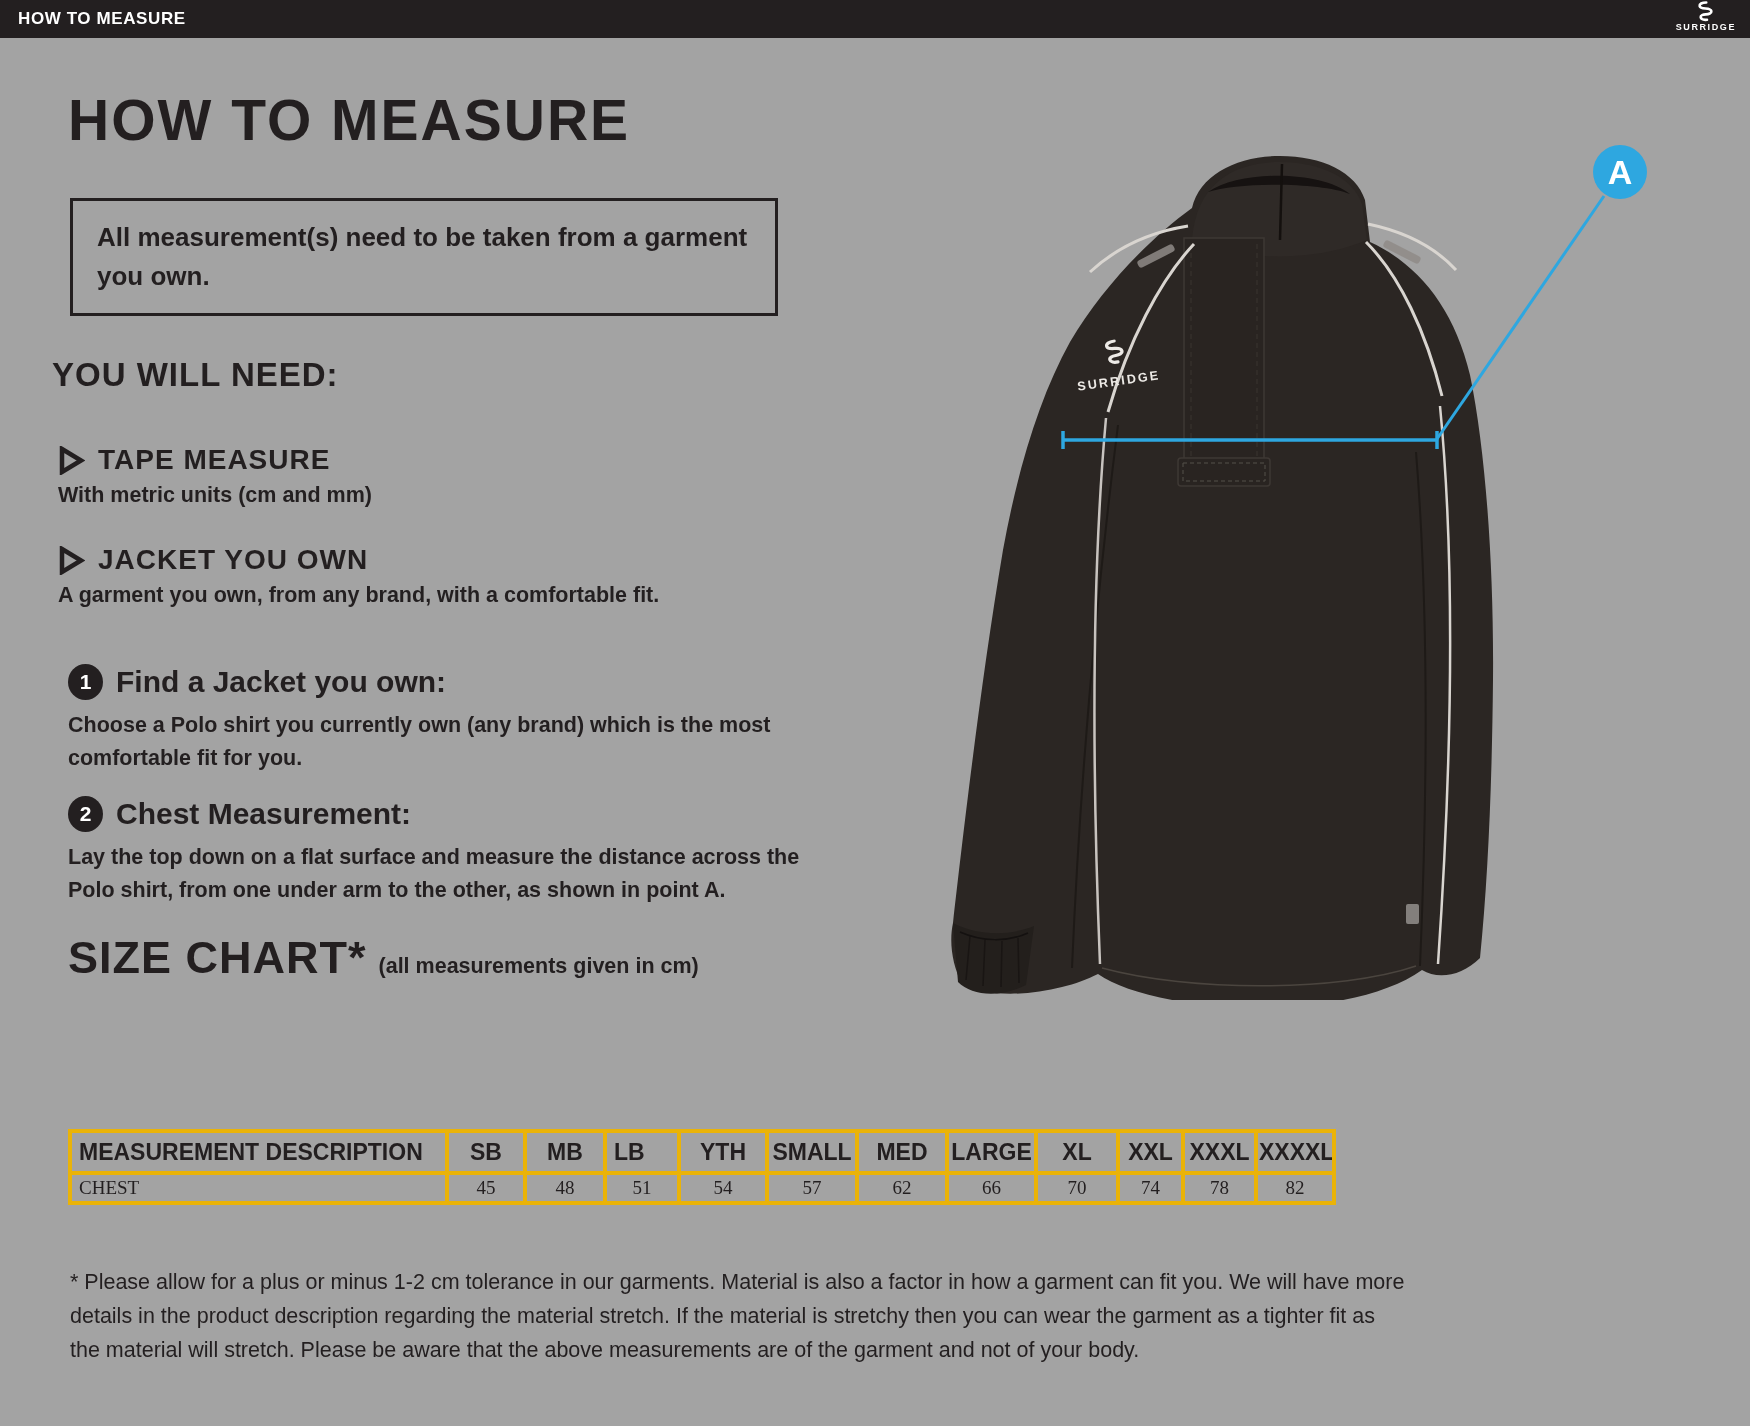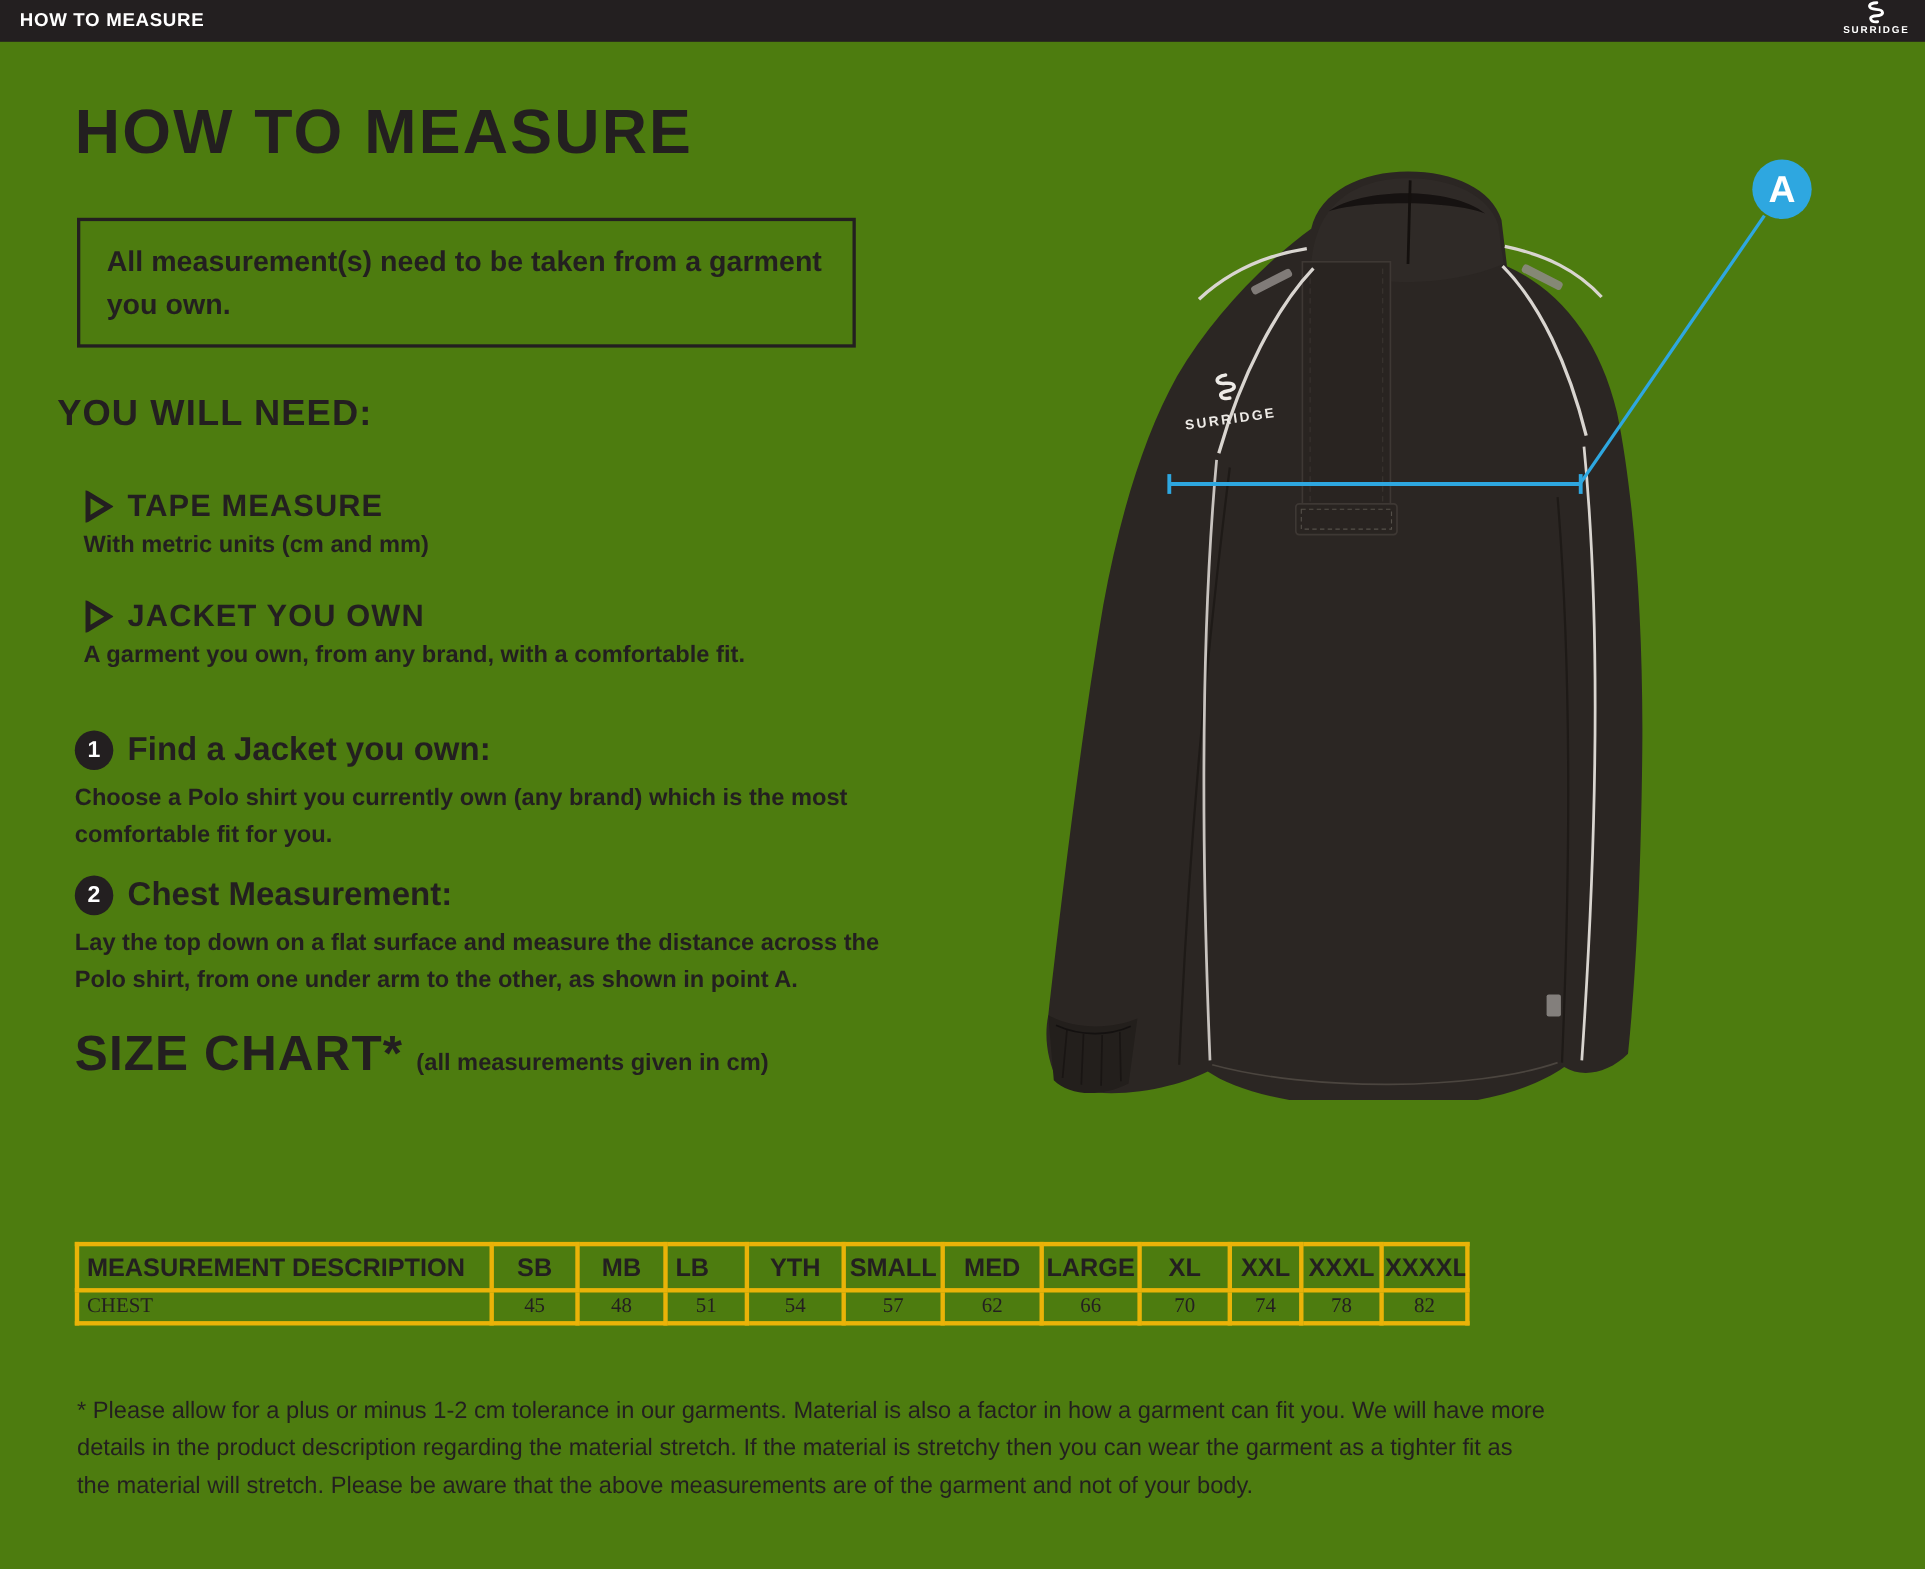--- a/index.html
+++ b/index.html
@@ -1,32 +1,32 @@
 <!DOCTYPE html>
 <html><head>
 <meta charset="utf-8">
 <style>
   html,body{margin:0;padding:0;background:#fff;}
-  .page{position:relative;width:1750px;height:1426px;background:#4d7c0f;overflow:hidden;
+  .page{position:relative;width:1750px;height:1426px;background:#a3a3a3;overflow:hidden;
         font-family:"Liberation Sans",sans-serif;color:#231f20;}
   .abs{position:absolute;}
 
   
   .topbar{left:0;top:0;width:1750px;height:38px;background:#231f20;display:flex;align-items:center;}
   .topbar-title{color:#fff;font-size:17px;font-weight:800;letter-spacing:.6px;margin-left:18px;}
   .topbar-logo{position:absolute;right:14px;top:1px;display:flex;flex-direction:column;align-items:center;color:#fff;}
   .topbar-logo .word{font-size:9px;font-weight:700;letter-spacing:1.6px;margin-top:-1px;}
 
   
   .h1{left:68px;top:92px;font-size:57px;font-weight:900;letter-spacing:2px;line-height:1;}
   .notice{left:70px;top:198px;width:708px;box-sizing:border-box;border:3px solid #231f20;
           padding:17px 24px;font-size:26px;font-weight:700;line-height:1.5;}
   .ywn{left:52px;top:356px;font-size:33px;font-weight:700;letter-spacing:1px;}
 
-  .need-item{left:76px;width:820px;}
+  .need-item{left:58px;width:820px;}
   .need-row{display:flex;align-items:center;gap:13px;}
   .need-label{font-size:28px;font-weight:800;letter-spacing:1px;}
   .need-desc{margin-top:7px;font-size:21.5px;font-weight:700;}
 
   .step{left:68px;}
   .step-row{display:flex;align-items:center;gap:13px;}
   .badge{width:35px;height:36px;border-radius:50%;background:#231f20;color:#fff;display:flex;
          align-items:center;justify-content:center;font-size:21px;font-weight:800;}
   .step-title{font-size:30px;font-weight:800;}
   .step-desc{margin-top:9px;font-size:21.5px;font-weight:700;line-height:1.55;}

